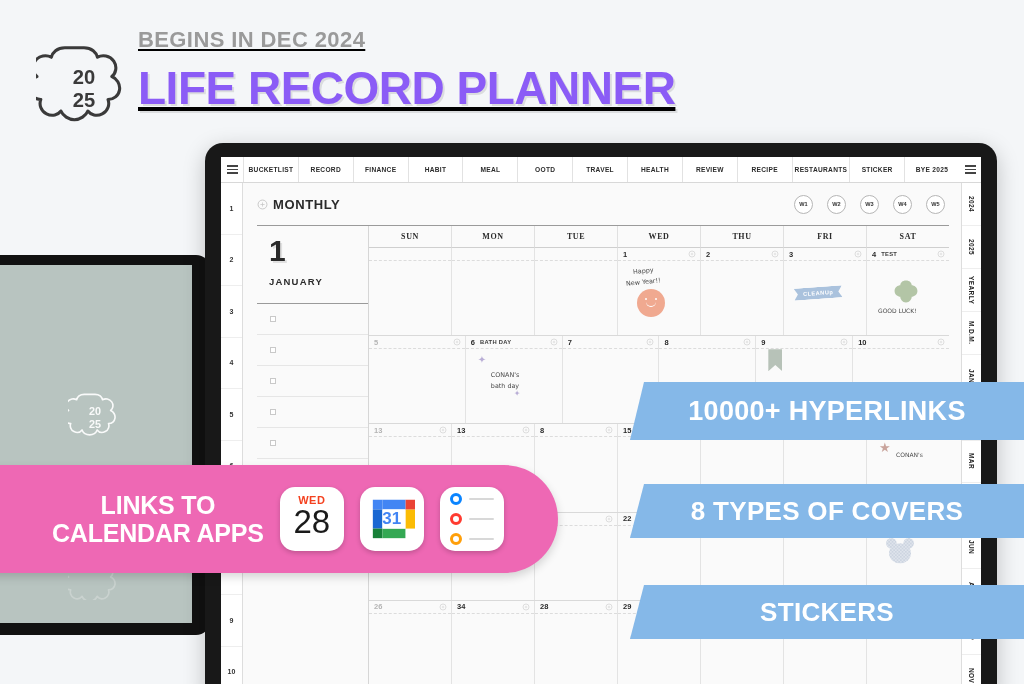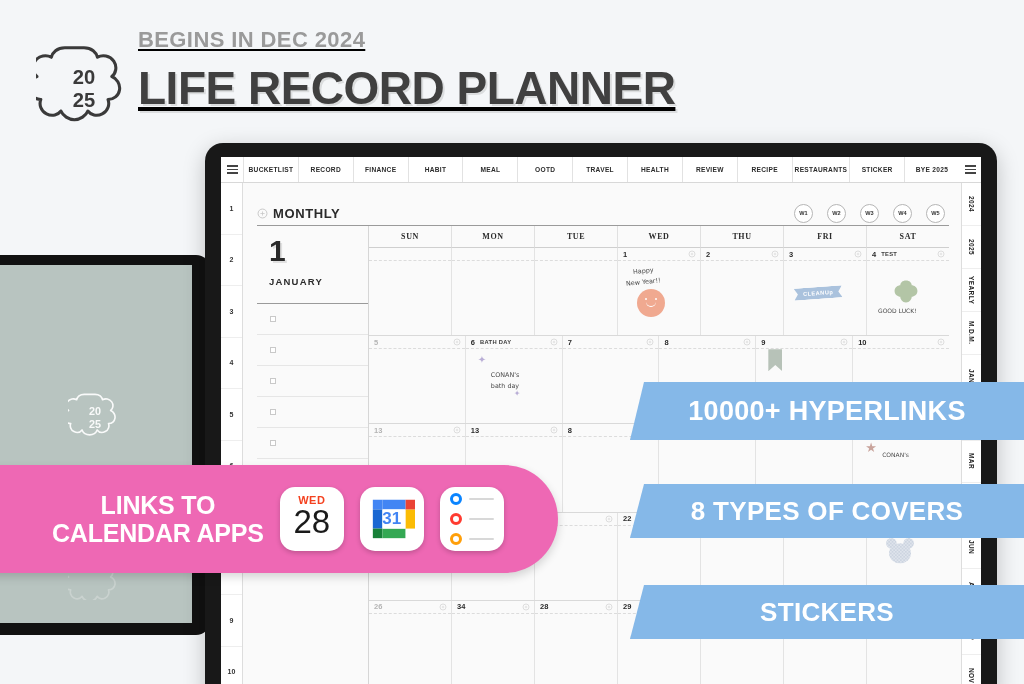--- a/index.html
+++ b/index.html
@@ -12,21 +12,21 @@
 
   
   #header { position: absolute; left: 0; top: 0; width: 1024px; height: 140px; }
   #logo-mark { position: absolute; left: 36px; top: 40px; width: 96px; height: 96px; }
   #header-text { position: absolute; left: 138px; top: 29px; text-decoration: underline; }
   #eyebrow {
     font-size: 22px; font-weight: bold; color: #9a9a9a;
     letter-spacing: 0.4px; line-height: 1;
   }
   #main-title {
-    font-size: 46px; font-weight: bold; color: #404040;
+    font-size: 46px; font-weight: bold; color: #8b5cf6;
     letter-spacing: -0.5px; line-height: 1; margin-top: 14px;
     text-shadow: 2px 2px 0 rgba(0,0,0,0.10);
   }
 
   
   #device-back {
     position: absolute; left: -16px; top: 255px; width: 226px; height: 380px;
     background: #111; border-radius: 14px;
   }
   #device-back-screen {
@@ -90,21 +90,21 @@
     border-bottom: 1px solid #eee;
     writing-mode: vertical-rl; text-orientation: mixed;
   }
 
   
   #page {
     position: absolute; left: 22px; top: 26px; width: 718px; height: 515px;
     background: #fafafa;
   }
   #page-head {
-    position: absolute; left: 0; top: 9px; width: 718px; height: 42px;
+    position: absolute; left: 0; top: 0; width: 718px; height: 42px;
     display: flex; align-items: center; padding: 0 16px 0 14px;
   }
   #monthly-label {
     font-size: 13px; font-weight: bold; color: #2a2a2a; letter-spacing: .6px;
   }
   #monthly-icon { width: 11px; height: 11px; margin-right: 5px; opacity: .45; }
   #week-chips { margin-left: auto; display: flex; gap: 14px; }
   .week-chip {
     width: 19px; height: 19px; border-radius: 50%; border: 1px solid #b6b6b6;
     background: #fff; display: flex; align-items: center; justify-content: center;
@@ -572,20 +572,30 @@
                     <span class="day-num">8</span>
                     <svg class="link-icon" viewBox="0 0 16 16">
                       <circle cx="8" cy="8" r="6" fill="none" stroke="#999" stroke-width="1.3"></circle>
                       <path d="M5.5 8h5M8 5.5v5" stroke="#999" stroke-width="1"></path>
                     </svg>
                   </div>
                   <div class="day-body"></div>
                 </div>
                 <div class="day-cell">
                   <div class="day-top">
+                    <span class="day-num">15</span>
+                    <svg class="link-icon" viewBox="0 0 16 16">
+                      <circle cx="8" cy="8" r="6" fill="none" stroke="#999" stroke-width="1.3"></circle>
+                      <path d="M5.5 8h5M8 5.5v5" stroke="#999" stroke-width="1"></path>
+                    </svg>
+                  </div>
+                  <div class="day-body"></div>
+                </div>
+                <div class="day-cell">
+                  <div class="day-top">
                     <span class="day-num">16</span>
                     <svg class="link-icon" viewBox="0 0 16 16">
                       <circle cx="8" cy="8" r="6" fill="none" stroke="#999" stroke-width="1.3"></circle>
                       <path d="M5.5 8h5M8 5.5v5" stroke="#999" stroke-width="1"></path>
                     </svg>
                   </div>
                   <div class="day-body"></div>
                 </div>
                 <div class="day-cell">
                   <div class="day-top">

